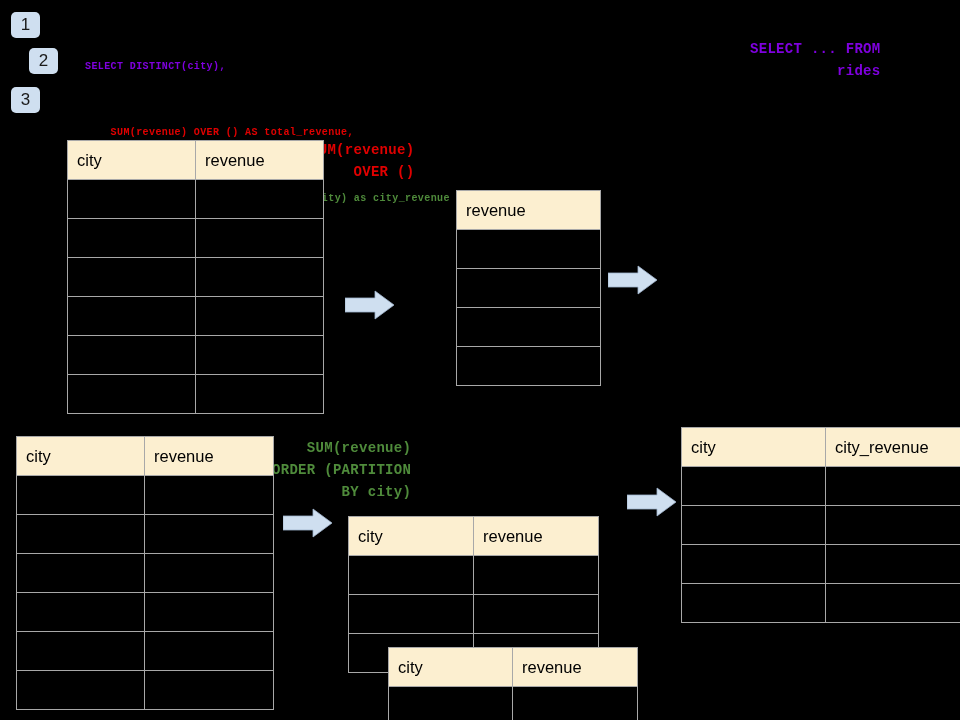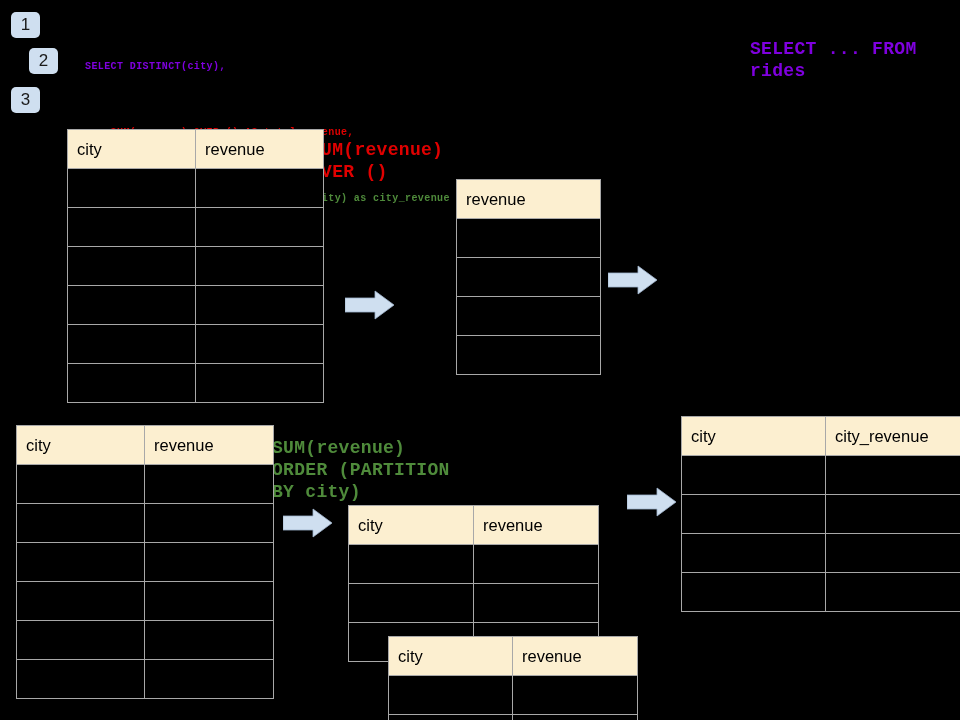--- a/index.html
+++ b/index.html
@@ -44,33 +44,35 @@
   }
   .sql-line { display: block; white-space: pre; }
   .c-purple { color: #7f00df; }
   .c-red    { color: #e00000; }
   .c-green  { color: #4f8b3b; }
 
   
   .annot {
     position: absolute;
     font-family: "Liberation Mono", monospace;
-    font-size: 18px;
+    font-size: 14px;
     line-height: 22px;
     font-weight: bold;
     white-space: pre;
     letter-spacing: 0.3px;
+    text-align: right;
   }
 
   
   .tbl {
     position: absolute;
     border-collapse: collapse;
     table-layout: fixed;
     background: #0c4a6e;
+    margin-top: 11px;
   }
   .tbl td {
     border: 1px solid #a8a8a8;
     background: #000000;
     padding: 0;
     height: 38px;
   }
   .tbl th {
     border: 1px solid #a8a8a8;
     background: #fcefd0;

